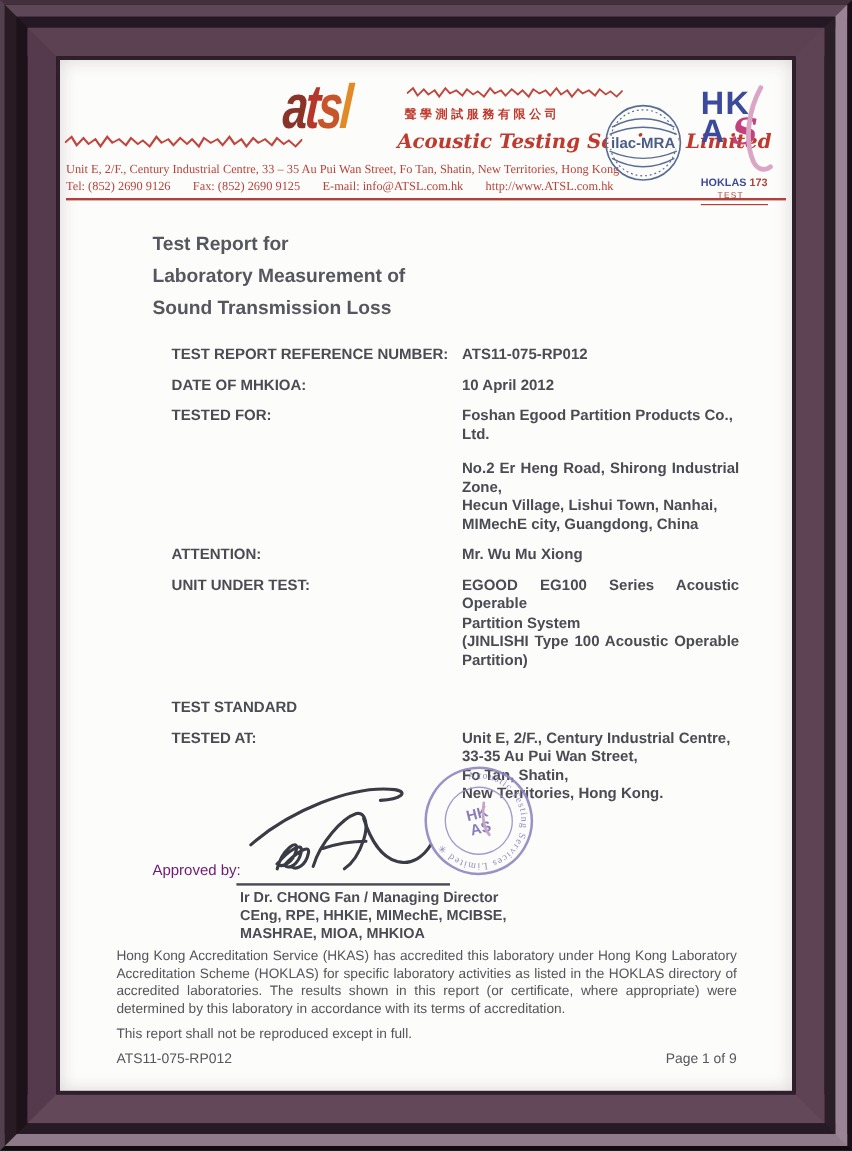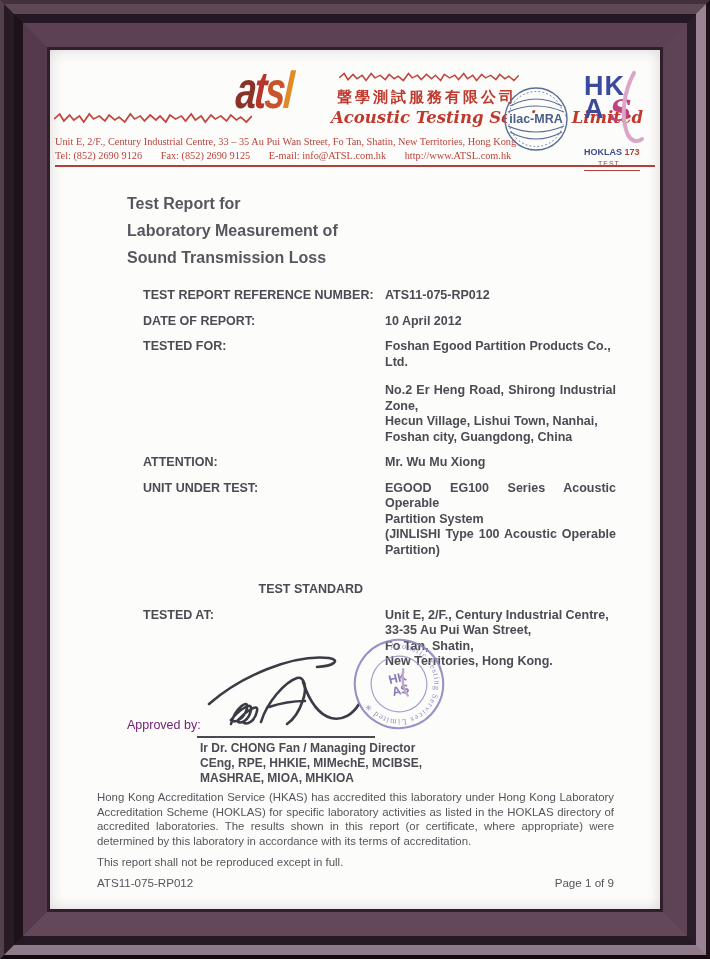--- a/index.html
+++ b/index.html
@@ -18,21 +18,21 @@
          box-shadow:inset 0 0 14px rgba(70,40,60,.18);overflow:hidden;}
 
   
   .wave{position:absolute;stroke:#c0453c;fill:none;stroke-width:1.4;}
   .wave-left{left:4px;top:60px;width:198px;height:16px;}
   .wave-top{left:289px;top:20px;width:180px;height:14px;}
   .atsl{position:absolute;left:188px;top:14px;font-style:italic;font-weight:bold;
         font-size:52px;line-height:52px;transform:scaleX(.72) skewX(-6deg);transform-origin:left top;
         letter-spacing:-3px;font-family:"Liberation Sans",sans-serif;}
   .atsl .a1{color:#8a3328;} .atsl .a2{color:#b5372b;} .atsl .a3{color:#c8542c;} .atsl .a4{color:#e08a28;}
-  .zh{position:absolute;left:287px;top:38px;color:#c0392f;font-weight:bold;font-size:15px;
+  .zh{position:absolute;left:287px;top:38px;color:#c0392f;font-weight:bold;font-size:10px;
       letter-spacing:3px;white-space:nowrap;}
   .en{position:absolute;left:281px;top:58px;color:#c0392f;font-weight:bold;font-style:italic;
       font-size:16.5px;font-family:"DejaVu Serif",serif;white-space:nowrap;}
   .addr{position:absolute;color:#b8433c;font-family:"Liberation Serif",serif;font-size:10.3px;
         white-space:nowrap;}
   .addr1{left:5px;top:86px;}
   .addr2{left:5px;top:100px;}
   .addr2 span{margin-right:16px;}
   .red-rule{position:absolute;left:5px;top:115px;width:600px;height:2px;background:#b0413a;}
   
@@ -53,21 +53,21 @@
          color:#56565f;}
 
   
   .details{position:absolute;left:61px;top:238px;right:44px;color:#4b4b54;font-size:12.5px;
            line-height:15.5px;font-weight:bold;}
   .drow{display:flex;margin-bottom:10px;}
   .dlabel{width:242px;flex:none;margin-left:32px;}
   .dval{flex:1;}
   .sub-addr{margin-top:13px;}
   .jl{text-align:justify;text-align-last:justify;}
-  .gap-std{margin-top:24px;justify-content:center;}
+  .gap-std{margin-top:24px;}
 
   
   .sig-area{position:absolute;left:0;top:592px;width:100%;height:160px;}
   .approved{position:absolute;left:77px;top:76px;font-size:12.5px;color:#701a75;}
   .sig-svg{position:absolute;left:146px;top:2px;width:184px;height:92px;}
   .sig-line{position:absolute;left:147px;top:94px;width:178px;height:2px;background:#4a4a52;}
   .sig-name{position:absolute;left:150px;top:99px;font-size:12px;line-height:15px;font-weight:bold;
             color:#4b4b54;}
   .stamp{position:absolute;left:301px;top:-6px;width:96px;height:96px;opacity:.9;}
 
@@ -145,31 +145,31 @@
         <div>Laboratory Measurement of</div>
         <div>Sound Transmission Loss</div>
       </div>
 
       <div class="details">
         <div class="drow">
           <div class="dlabel">TEST REPORT REFERENCE NUMBER:</div>
           <div class="dval">ATS11-075-RP012</div>
         </div>
         <div class="drow">
-          <div class="dlabel">DATE OF REPORT:</div>
+          <div class="dlabel">DATE OF MHKIOA:</div>
           <div class="dval">10 April 2012</div>
         </div>
         <div class="drow">
           <div class="dlabel">TESTED FOR:</div>
           <div class="dval">
             <div>Foshan Egood Partition Products Co., Ltd.</div>
             <div class="sub-addr">
               <div class="jl">No.2 Er Heng Road, Shirong Industrial Zone,</div>
               <div>Hecun Village, Lishui Town, Nanhai,</div>
-              <div>Foshan city, Guangdong, China</div>
+              <div>MIMechE city, Guangdong, China</div>
             </div>
           </div>
         </div>
         <div class="drow">
           <div class="dlabel">ATTENTION:</div>
           <div class="dval">Mr. Wu Mu Xiong</div>
         </div>
         <div class="drow">
           <div class="dlabel">UNIT UNDER TEST:</div>
           <div class="dval">

